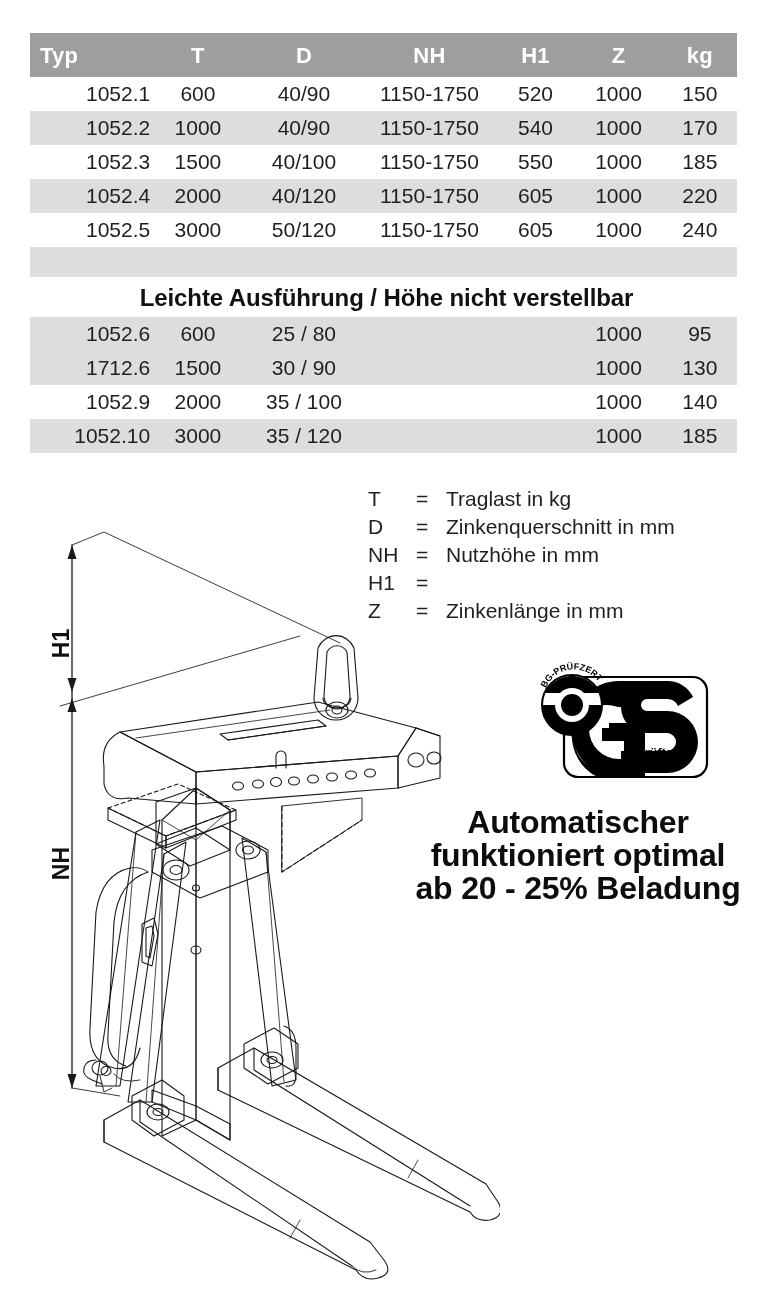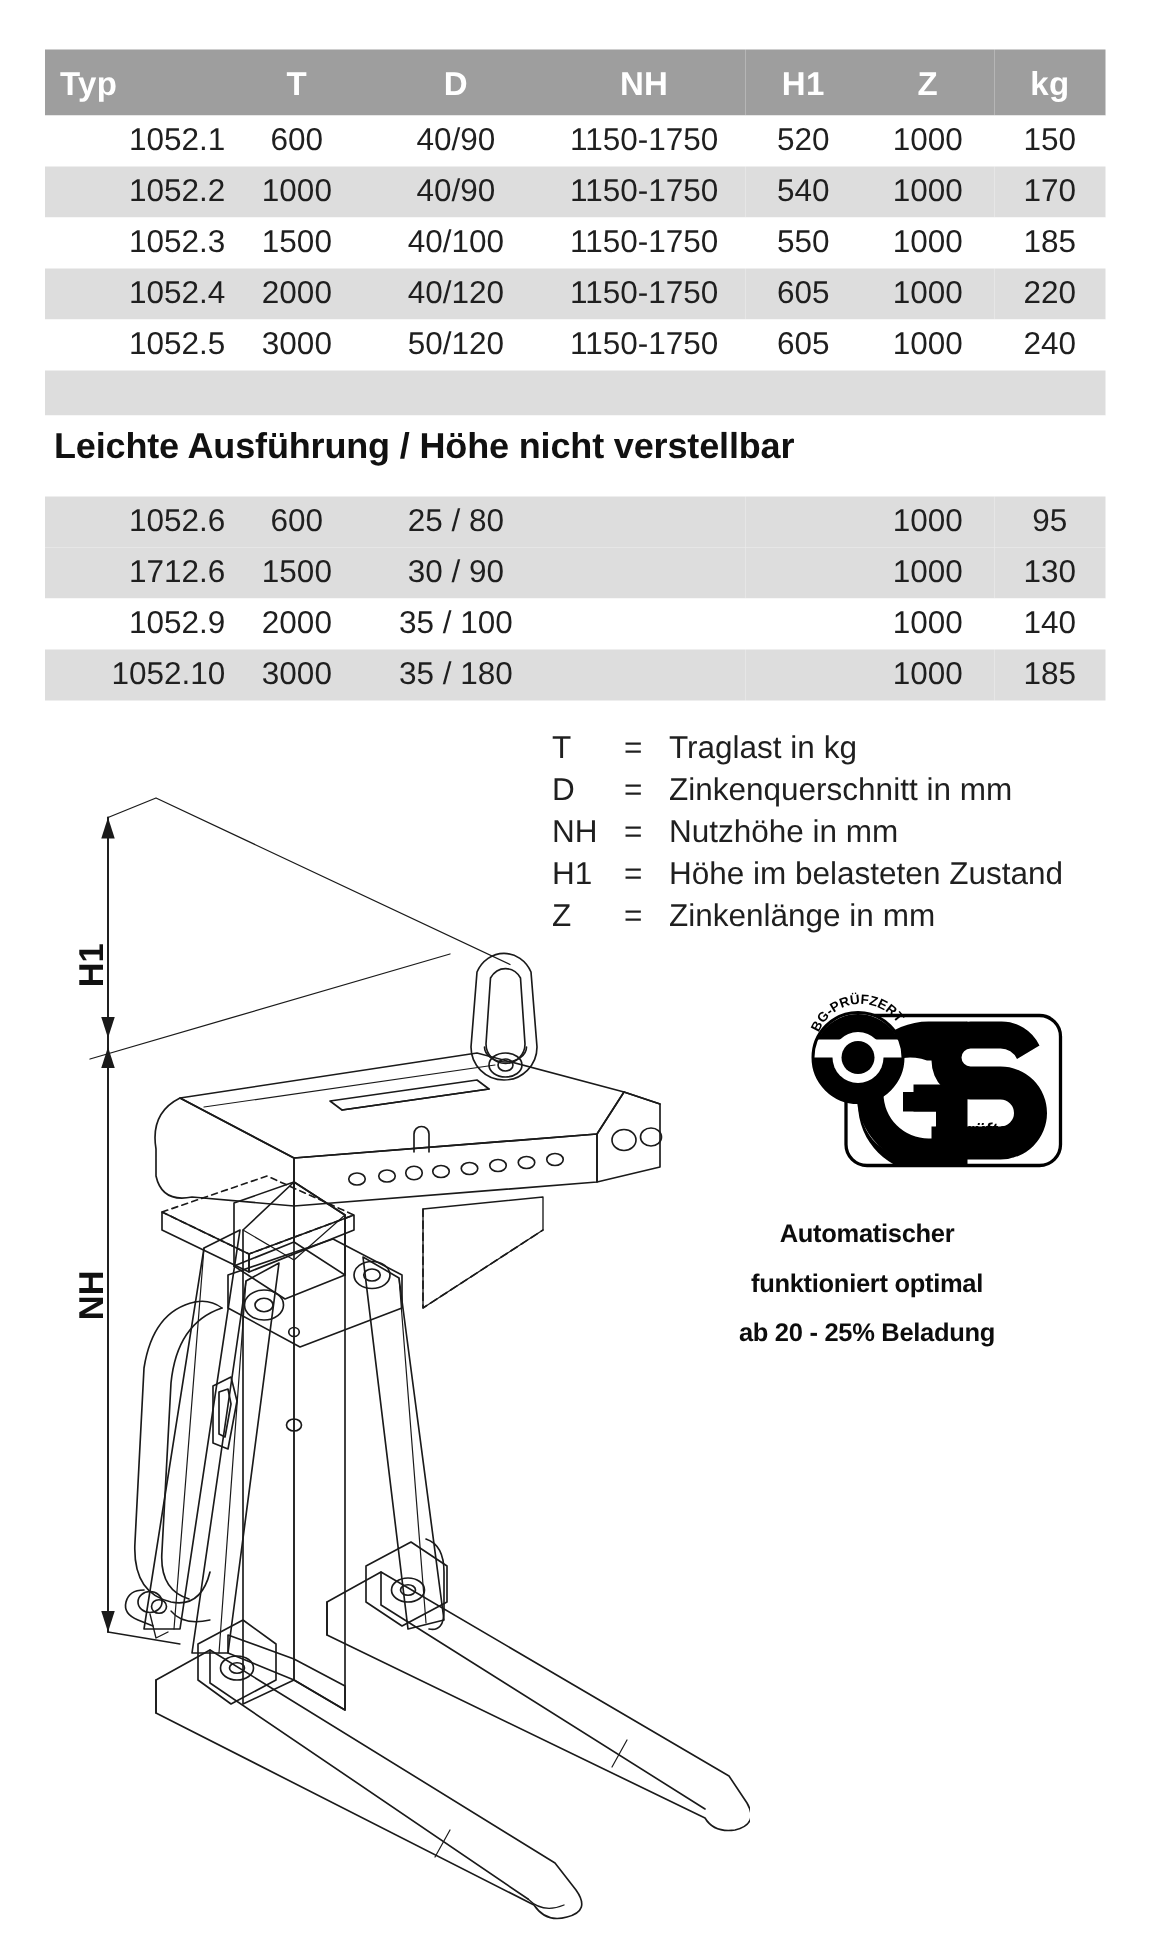--- a/index.html
+++ b/index.html
@@ -67,25 +67,26 @@
   table.spec tr.even td { background: #dddddd; }
   table.spec tr.spacer td {
     background: #dddddd;
     height: 30px;
   }
 
   .section-title {
     font-size: 24px;
     font-weight: bold;
     color: #111111;
-    height: 54px;
+    height: 40px;
     line-height: 42px;
     background: #ffffff;
     padding-left: 6px;
     letter-spacing: -0.1px;
+    text-align: center;
   }
 
   
   .legend {
     position: absolute;
     left: 368px;
     top: 487px;
     width: 390px;
   }
   .legend-row {
@@ -116,21 +117,21 @@
     height: 140px;
   }
 
   
   .promo {
     position: absolute;
     left: 398px;
     top: 806px;
     width: 360px;
     text-align: center;
-    font-size: 17px;
+    font-size: 32px;
     font-weight: bold;
     line-height: 33px;
     color: #0d0d0d;
     letter-spacing: -0.2px;
   }
 
   
   .drawing {
     position: absolute;
     left: 0px;
@@ -264,21 +265,21 @@
         <td>2000</td>
         <td>35 / 100</td>
         <td></td>
         <td></td>
         <td>1000</td>
         <td>140</td>
       </tr>
       <tr class="even">
         <td class="left">1052.10</td>
         <td>3000</td>
-        <td>35 / 180</td>
+        <td>35 / 120</td>
         <td></td>
         <td></td>
         <td>1000</td>
         <td>185</td>
       </tr>
     </tbody>
   </table>
 
 </div>
 
@@ -294,21 +295,20 @@
     <span class="legend-val">Zinkenquerschnitt in mm</span>
   </div>
   <div class="legend-row">
     <span class="legend-key">NH</span>
     <span class="legend-eq">=</span>
     <span class="legend-val">Nutzhöhe in mm</span>
   </div>
   <div class="legend-row">
     <span class="legend-key">H1</span>
     <span class="legend-eq">=</span>
-    <span class="legend-val">Höhe im belasteten Zustand</span>
   </div>
   <div class="legend-row">
     <span class="legend-key">Z</span>
     <span class="legend-eq">=</span>
     <span class="legend-val">Zinkenlänge  in mm</span>
   </div>
 </div>
 
 <div class="gs-logo">
   <svg viewBox="0 0 190 140" width="190" height="140">

